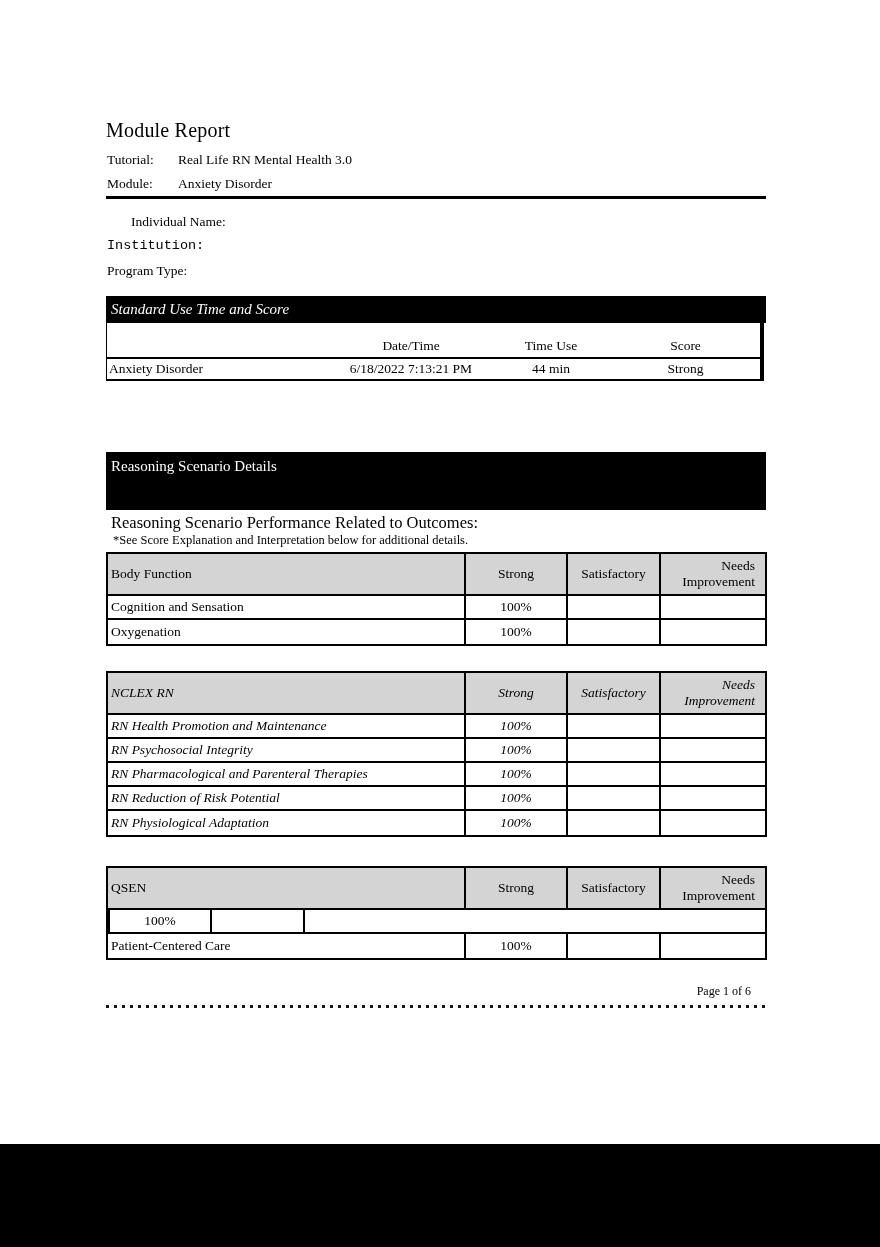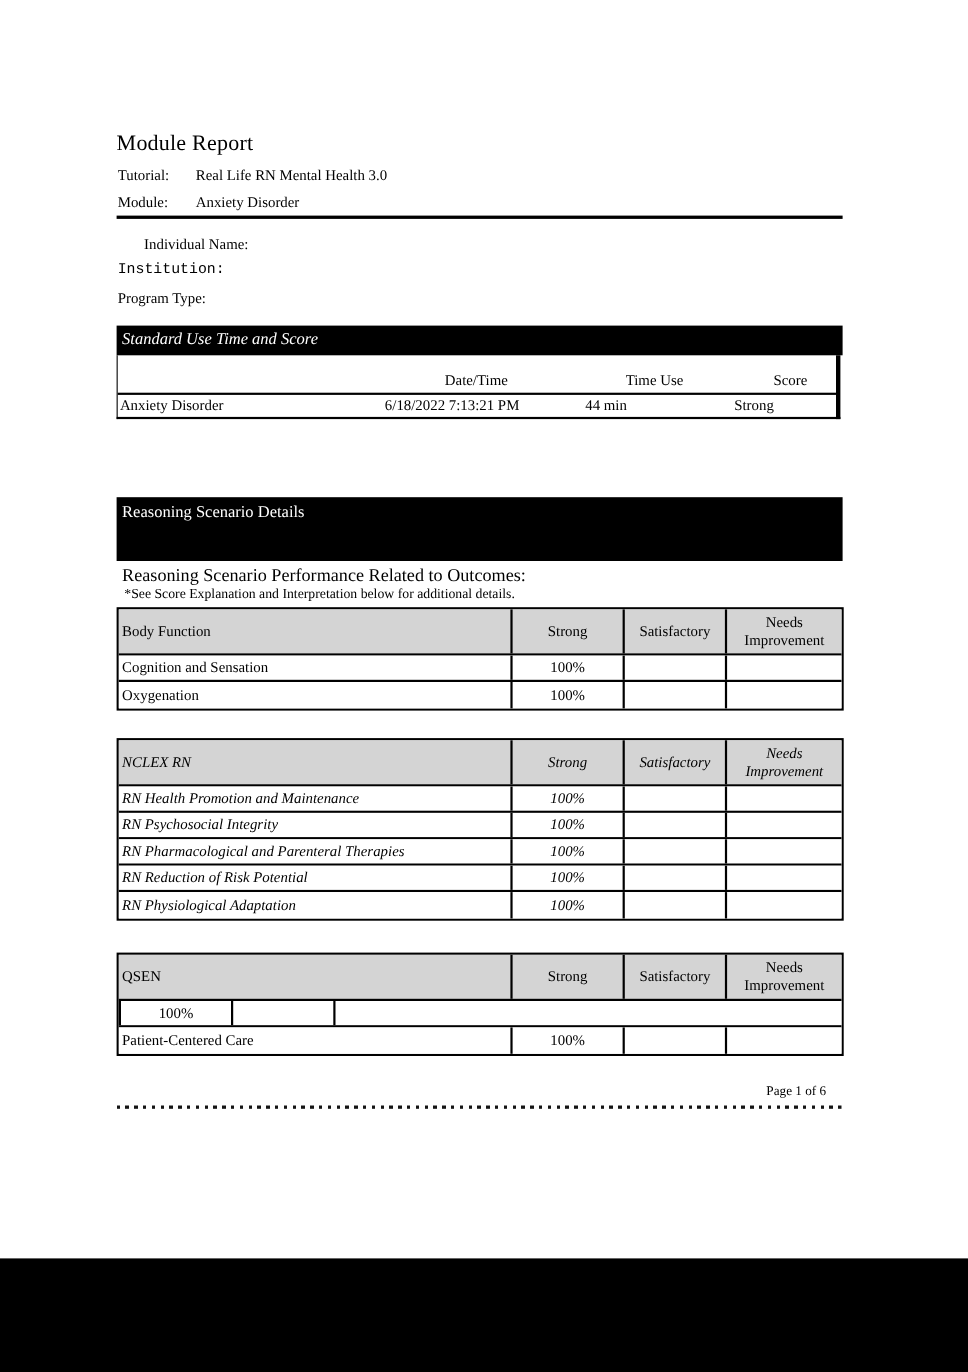--- a/index.html
+++ b/index.html
@@ -30,21 +30,21 @@
   #standard-bar { top: 296px; height: 27px; font-size: 15px; line-height: 26px; padding-left: 5px; font-style: italic; }
   #reasoning-bar { top: 452px; height: 58px; font-size: 15px; padding: 4px 0 0 5px; }
   #reasoning-bar .bar-line { line-height: 20px; white-space: pre-wrap; }
 
   
   #standard-table {
     left: 106px; top: 323px; width: 658px;
     border-left: 1px solid #000; border-right: 4px solid #000; border-bottom: 2px solid #000;
     font-size: 13.5px;
   }
-  .st-head { display: flex; height: 36px; align-items: flex-end; padding-bottom: 3px; border-bottom: 2px solid #000; gap: 22px; }
+  .st-head { display: flex; height: 36px; align-items: flex-end; padding-bottom: 3px; border-bottom: 2px solid #000; }
   .st-row  { display: flex; height: 20px; align-items: center; }
   .st-c1 { width: 224px; text-align: left; padding-left: 2px; }
   .st-c2 { width: 160px; text-align: center; }
   .st-c3 { width: 120px; text-align: center; }
   .st-c4 { flex: 1;      text-align: center; }
 
   
   #reasoning-heading { left: 111px; top: 513px; font-size: 16.5px; }
   #reasoning-subnote { left: 113px; top: 533px; font-size: 12.5px; }
 
@@ -52,21 +52,21 @@
   .otable { left: 106px; width: 661px; border: 2px solid #000; font-size: 13.5px; background: #fff; }
   #table-body-function { top: 552px; }
   #table-nclex         { top: 671px; font-style: italic; }
   #table-qsen          { top: 866px; }
   .o-head { display: flex; background: #d4d4d4; border-bottom: 2px solid #000; min-height: 42px; }
   .o-row  { display: flex; height: 24px; border-bottom: 2px solid #000; background: #fff; }
   .o-row:last-child { border-bottom: none; }
   .oc1 { width: 356px; display: flex; align-items: center; padding-left: 3px; }
   .oc2 { width: 102px; display: flex; align-items: center; justify-content: center; text-align: center; border-left: 2px solid #000; }
   .oc3 { width: 93px;  display: flex; align-items: center; justify-content: center; text-align: center; border-left: 2px solid #000; }
-  .oc4 { flex: 1;      display: flex; align-items: center; justify-content: center; text-align: center; border-left: 2px solid #000; padding: 0 10px; line-height: 16px; }
+  .oc4 { flex: 1;      display: flex; align-items: center; justify-content: center; text-align: right; border-left: 2px solid #000; padding: 0 10px; line-height: 16px; }
 
   
   #page-number { left: 106px; top: 984px; width: 645px; text-align: right; font-size: 12px; }
   #dashed-separator {
     left: 106px; top: 1005px; width: 659px; height: 2.5px;
     background: repeating-linear-gradient(to right, #141414 0 3px, transparent 3px 8px);
   }
   #footer-black-band { left: 0; top: 1144px; width: 880px; height: 103px; background: #000000; }
 </style>
 </head>

